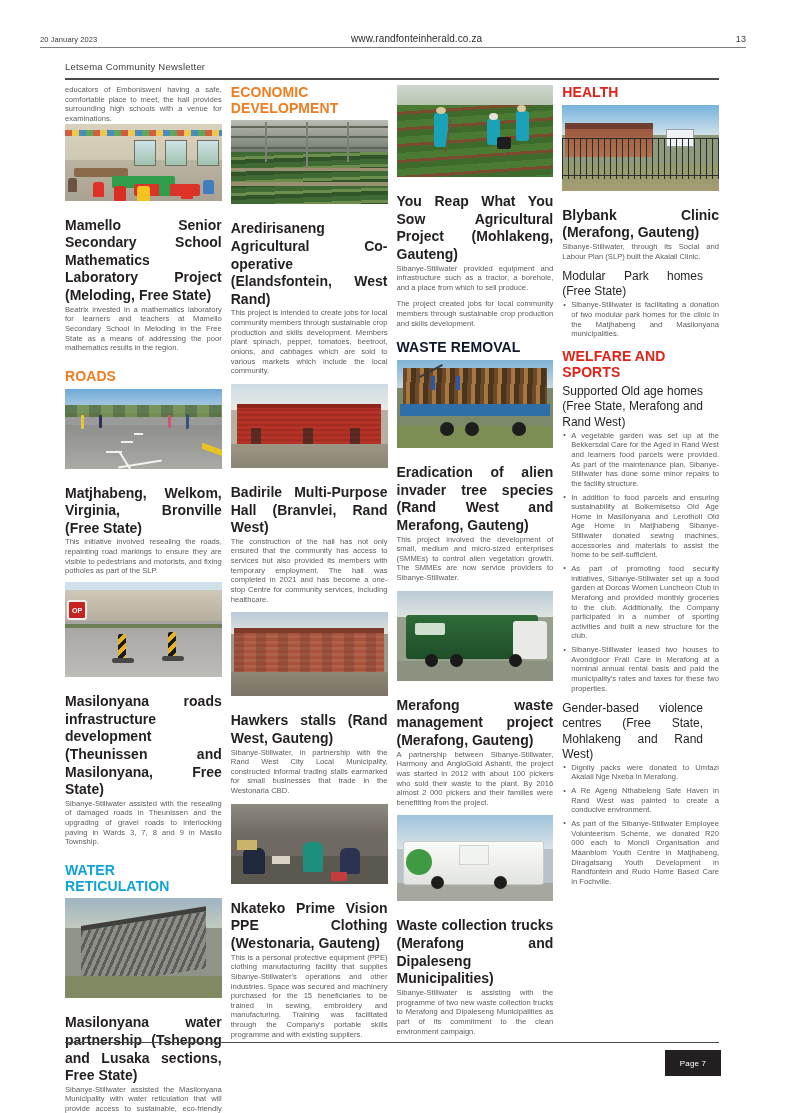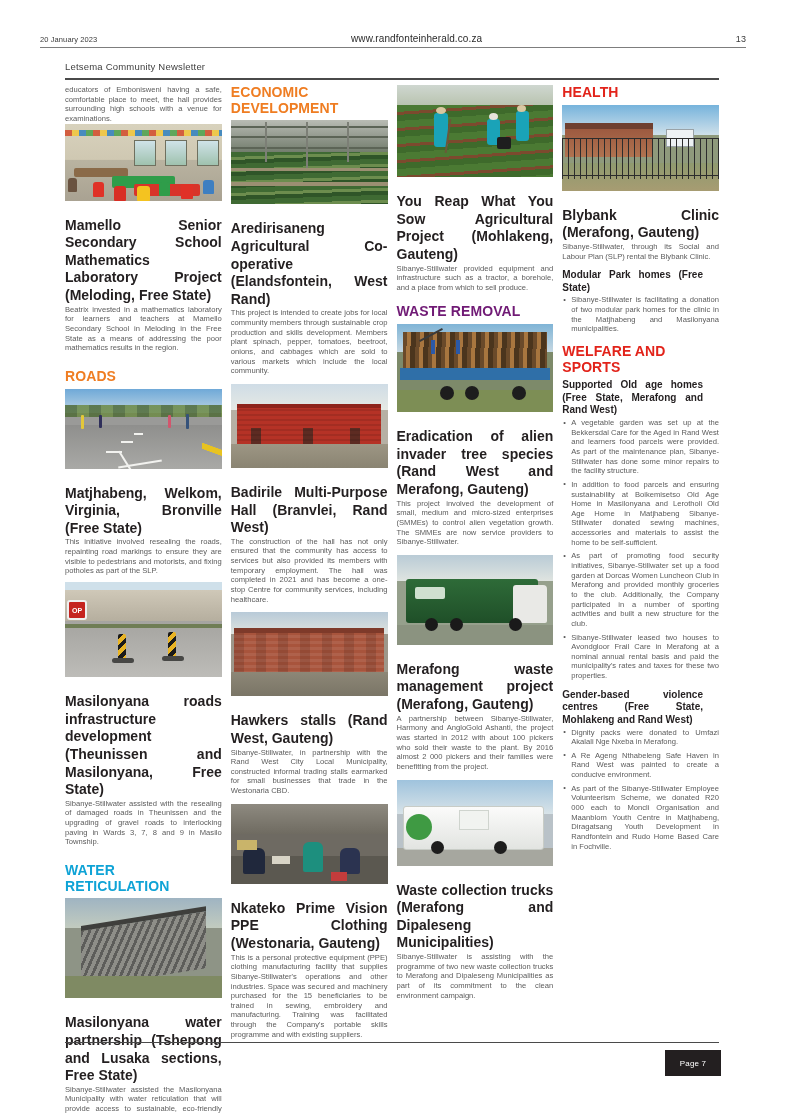--- a/index.html
+++ b/index.html
@@ -48,42 +48,42 @@
     margin: 16px 0 4px 0;
     font-size: 14px;
     font-weight: bold;
     letter-spacing: .1px;
     line-height: 1.12;
     text-transform: uppercase;
   }
   h2.section.first { margin-top: 0; }
   .sec-orange { color: #ef7d22; }
   .sec-blue   { color: #0fa3d6; }
-  .sec-green  { color: #701a75; }
+  .sec-green  { color: #0f172a; }
   .sec-red    { color: #e2231a; }
 
   .cap {
     font-size: 14px;
     line-height: 1.26;
     font-weight: bold;
     color: #231f20;
     text-align: justify;
     margin: 16px 0 0 0;
   }
   p.body {
     font-size: 7.6px;
     line-height: 1.27;
     color: #5b5b5b;
     text-align: justify;
     margin: 0;
     -webkit-hyphens: none; hyphens: none;
   }
   p.body + p.body { margin-top: 7px; }
   .sub {
-    font-size: 10px; font-weight: bold; color:#231f20;
+    font-size: 12px; font-weight: normal; color:#231f20;
     line-height:1.26; margin: 8px 16px 1px 0; text-align: justify;
   }
   ul.bullets {
     margin: 1px 0 0 0; padding: 0 0 0 9px; list-style: none;
   }
   ul.bullets li {
     font-size: 7.6px; line-height: 1.27; color:#5b5b5b;
     text-align: justify; position: relative; margin-bottom: 4px;
   }
   ul.bullets li:before {
@@ -376,20 +376,21 @@
       <div class="h" style="left:25%;top:22px;width:10px;height:7px;"></div>
       <div class="w" style="left:58%;top:34px;width:13px;height:26px;"></div>
       <div class="h" style="left:59%;top:28px;width:9px;height:7px;background:#e7e3da;"></div>
       <div class="w" style="left:76%;top:26px;width:13px;height:30px;"></div>
       <div class="h" style="left:77%;top:20px;width:9px;height:7px;"></div>
       <div style="position:absolute;left:32%;top:34px;width:2px;height:34px;background:#6b5838;transform:rotate(8deg);"></div>
       <div style="position:absolute;left:64%;top:52px;width:14px;height:12px;background:#1e1e1e;border-radius:2px;"></div>
     </div>
     <div class="cap">You Reap What You Sow Agricultural Project (Mohlakeng, Gauteng)</div>
     <p class="body">Sibanye-Stillwater provided equipment and infrastructure such as a tractor, a borehole, and a place from which to sell produce.</p>
+    <p class="body">The project created jobs for local community members through sustainable crop production and skills development.</p>
 
     <h2 class="section sec-green" style="margin-top:12px;">WASTE REMOVAL</h2>
 
     <div class="photo ph-timber">
       <div class="sky"></div>
       <div class="grass"></div>
       <div class="logs"></div>
       <div class="bed"></div>
       <div class="tyre" style="left:28%;"></div>
       <div class="tyre" style="left:44%;"></div>
@@ -434,21 +435,21 @@
     <div class="photo ph-clinic">
       <div class="sky"></div>
       <div class="bld"></div>
       <div class="ground"></div>
       <div class="sign"></div>
       <div class="fence"></div>
       <div style="position:absolute;left:0;right:0;top:33px;height:1.5px;background:#2c2c2c;"></div>
       <div style="position:absolute;left:0;right:0;top:70px;height:1.5px;background:#2c2c2c;"></div>
     </div>
     <div class="cap">Blybank Clinic (Merafong, Gauteng)</div>
-    <p class="body">Sibanye-Stillwater, through its Social and Labour Plan (SLP) rental the Blybank Clinic.</p>
+    <p class="body">Sibanye-Stillwater, through its Social and Labour Plan (SLP) built the Akalali Clinic.</p>
 
     <div class="sub">Modular Park homes (Free State)</div>
     <ul class="bullets">
       <li>Sibanye-Stillwater is facilitating a donation of two modular park homes for the clinic in the Matjhabeng and Masilonyana municipalities.</li>
     </ul>
 
     <h2 class="section sec-red" style="margin-top:10px;">WELFARE AND SPORTS</h2>
 
     <div class="sub" style="margin-top:0;">Supported Old age homes (Free State, Merafong and Rand West)</div>
     <ul class="bullets">

